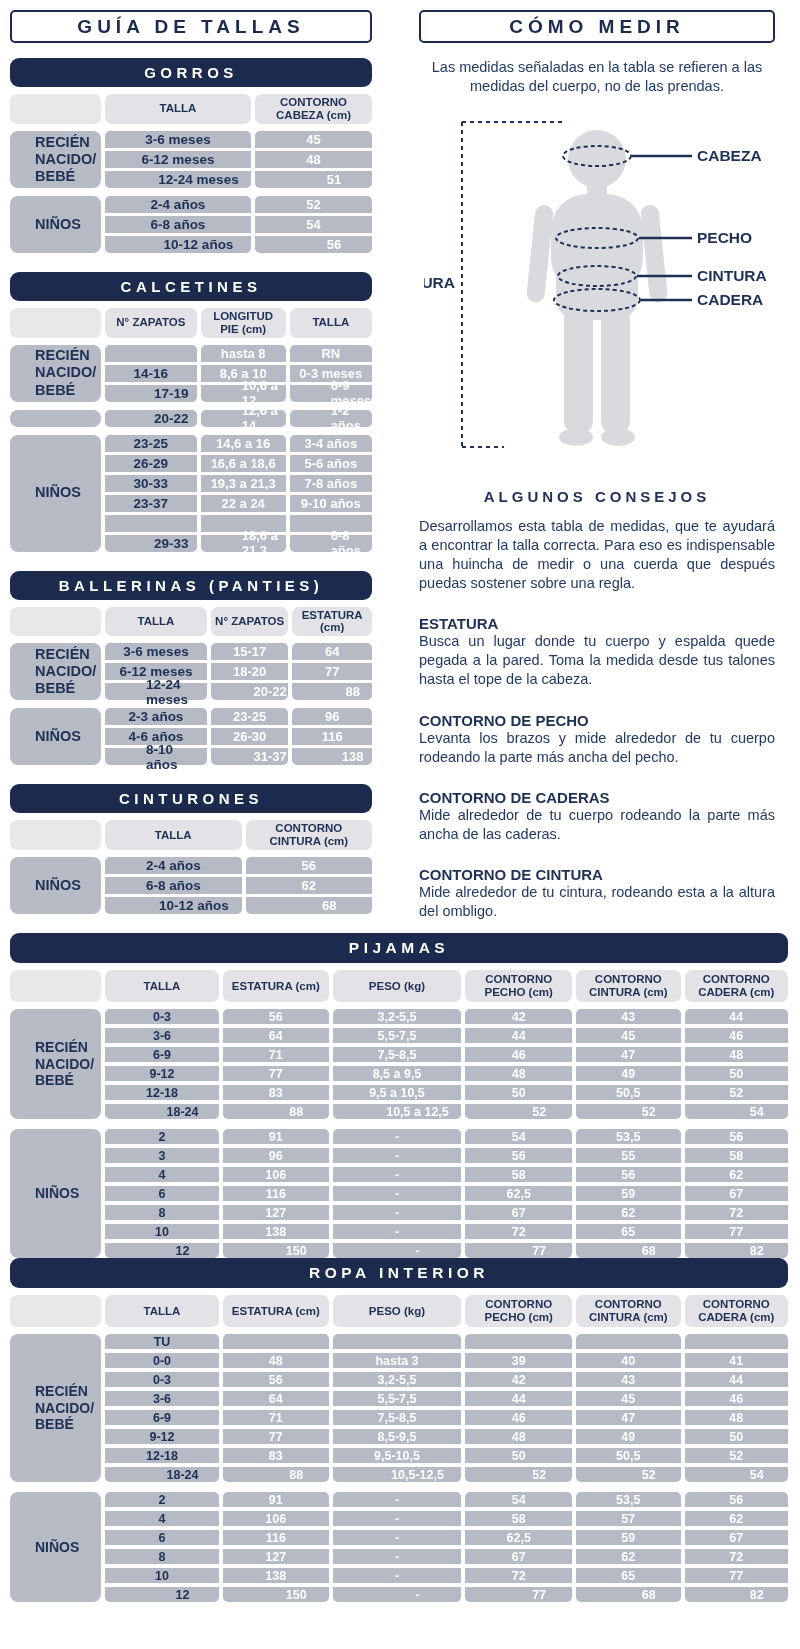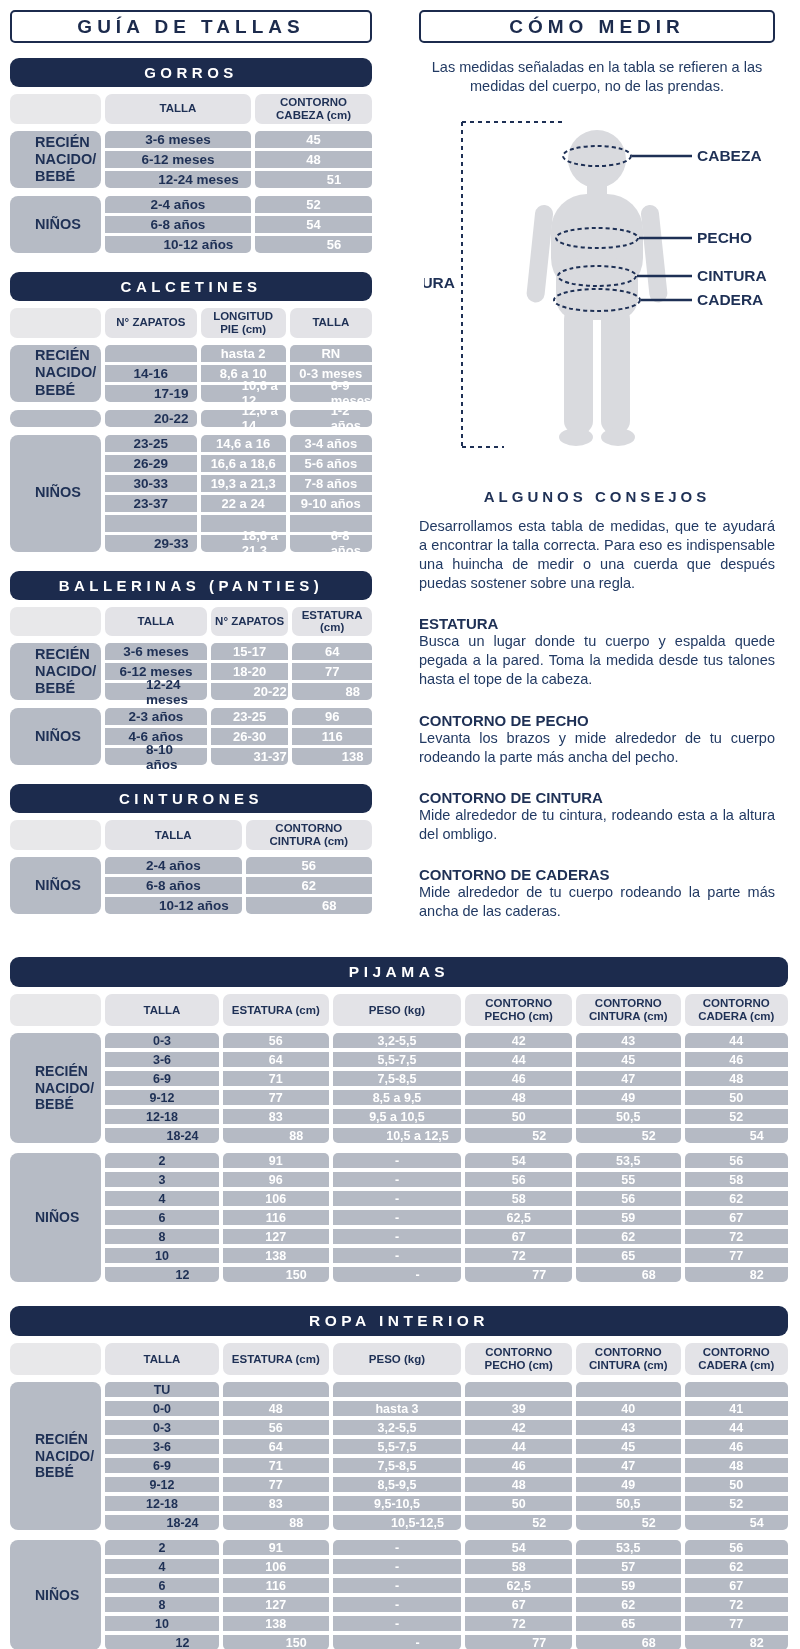--- a/index.html
+++ b/index.html
@@ -67,21 +67,21 @@
   .t-gorros      { --cols:146px 1fr; }
   .t-calcetines  { --cols:1.08fr 1fr 0.97fr; }
   .t-ballerinas  { --cols:1.28fr 0.97fr 1fr; }
   .t-cinturones  { --cols:1.08fr 1fr; }
   .t-wide        { --cols:1.08fr 1fr 1.22fr 1.01fr 0.99fr 0.98fr; --rh:15px; --rgap:4px; }
   .t-wide .band  { height:30px; font-size:15.5px; }
   .t-wide .cellhead { min-height:32px; }
   .t-wide .tgroup + .tgroup { margin-top:10px; }
   .t-wide .cell { font-size:12.5px; }
   .t-wide .rowlabel { font-size:14px; }
-  .t-wide { margin-top:24px; margin-bottom:0; }
+  .t-wide { margin-bottom:0; }
 
   
   .intro {
     text-align:center; font-size:14.5px; line-height:1.3; font-weight:500;
     margin:3px 2px 10px 2px; color:#223a63;
   }
   .figure-wrap { display:flex; justify-content:center; }
   .consejos-title {
     text-align:center; font-weight:bold; font-size:15px; letter-spacing:4px;
     margin:14px 0 12px 0; color:#1e3055;
@@ -160,21 +160,21 @@
               <div class="cellhead">TALLA</div>
             </div>
           </div>
           <div class="tgroup">
             <div class="rowlabel">RECIÉN
 NACIDO/
 BEBÉ</div>
             <div class="rows">
               <div class="row">
                 <div class="cell c0 rf"></div>
-                <div class="cell rf">hasta 2</div>
+                <div class="cell rf">hasta 8</div>
                 <div class="cell rf">RN</div>
               </div>
               <div class="row">
                 <div class="cell c0">14-16</div>
                 <div class="cell">8,6 a 10</div>
                 <div class="cell">0-3 meses</div>
               </div>
               <div class="row">
                 <div class="cell c0 rl">17-19</div>
                 <div class="cell rl">10,6 a 12</div>
@@ -364,26 +364,26 @@
 
       <div class="consejo">
         <h3>ESTATURA</h3>
         <p>Busca un lugar donde tu cuerpo y espalda quede pegada a la pared. Toma la medida desde tus talones hasta el tope de la cabeza.</p>
       </div>
       <div class="consejo">
         <h3>CONTORNO DE PECHO</h3>
         <p>Levanta los brazos y mide alrededor de tu cuerpo rodeando la parte más ancha del pecho.</p>
       </div>
       <div class="consejo">
+        <h3>CONTORNO DE CADERAS</h3>
+        <p>Mide alrededor de tu cuerpo rodeando la parte más ancha de las caderas.</p>
+      </div>
+      <div class="consejo">
         <h3>CONTORNO DE CINTURA</h3>
         <p>Mide alrededor de tu cintura, rodeando esta a la altura del ombligo.</p>
-      </div>
-      <div class="consejo">
-        <h3>CONTORNO DE CADERAS</h3>
-        <p>Mide alrededor de tu cuerpo rodeando la parte más ancha de las caderas.</p>
       </div>
     </div>
   </div>
 
   <div class="sz-table t-wide">
       <div class="band">PIJAMAS</div>
       <div class="thead">
         <div class="corner"></div>
         <div class="headcells">
           <div class="cellhead">TALLA</div>

